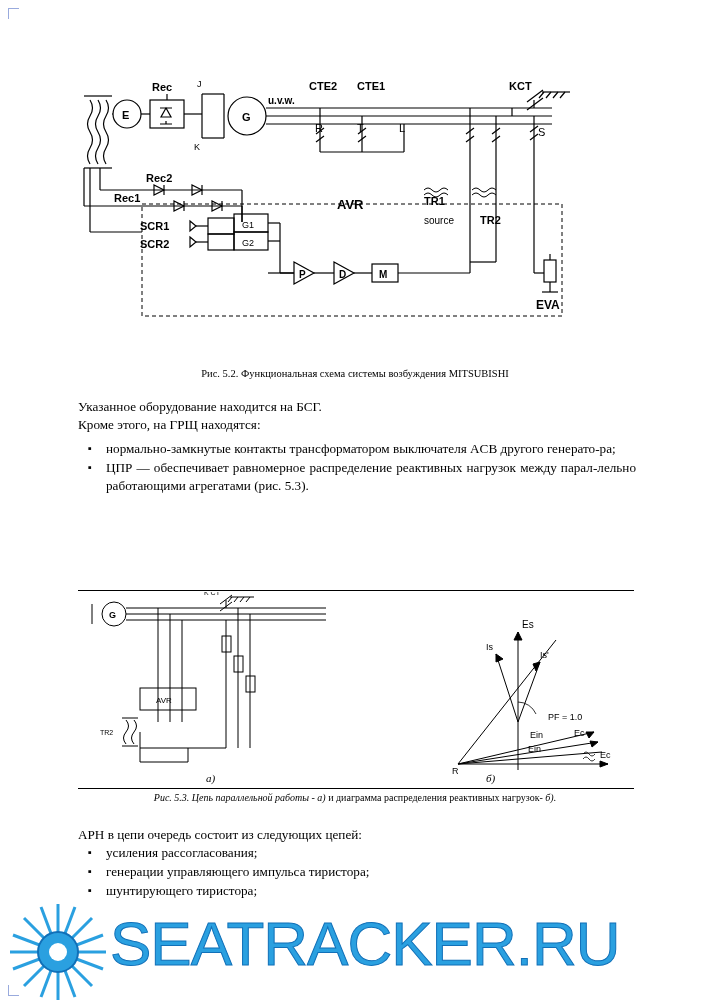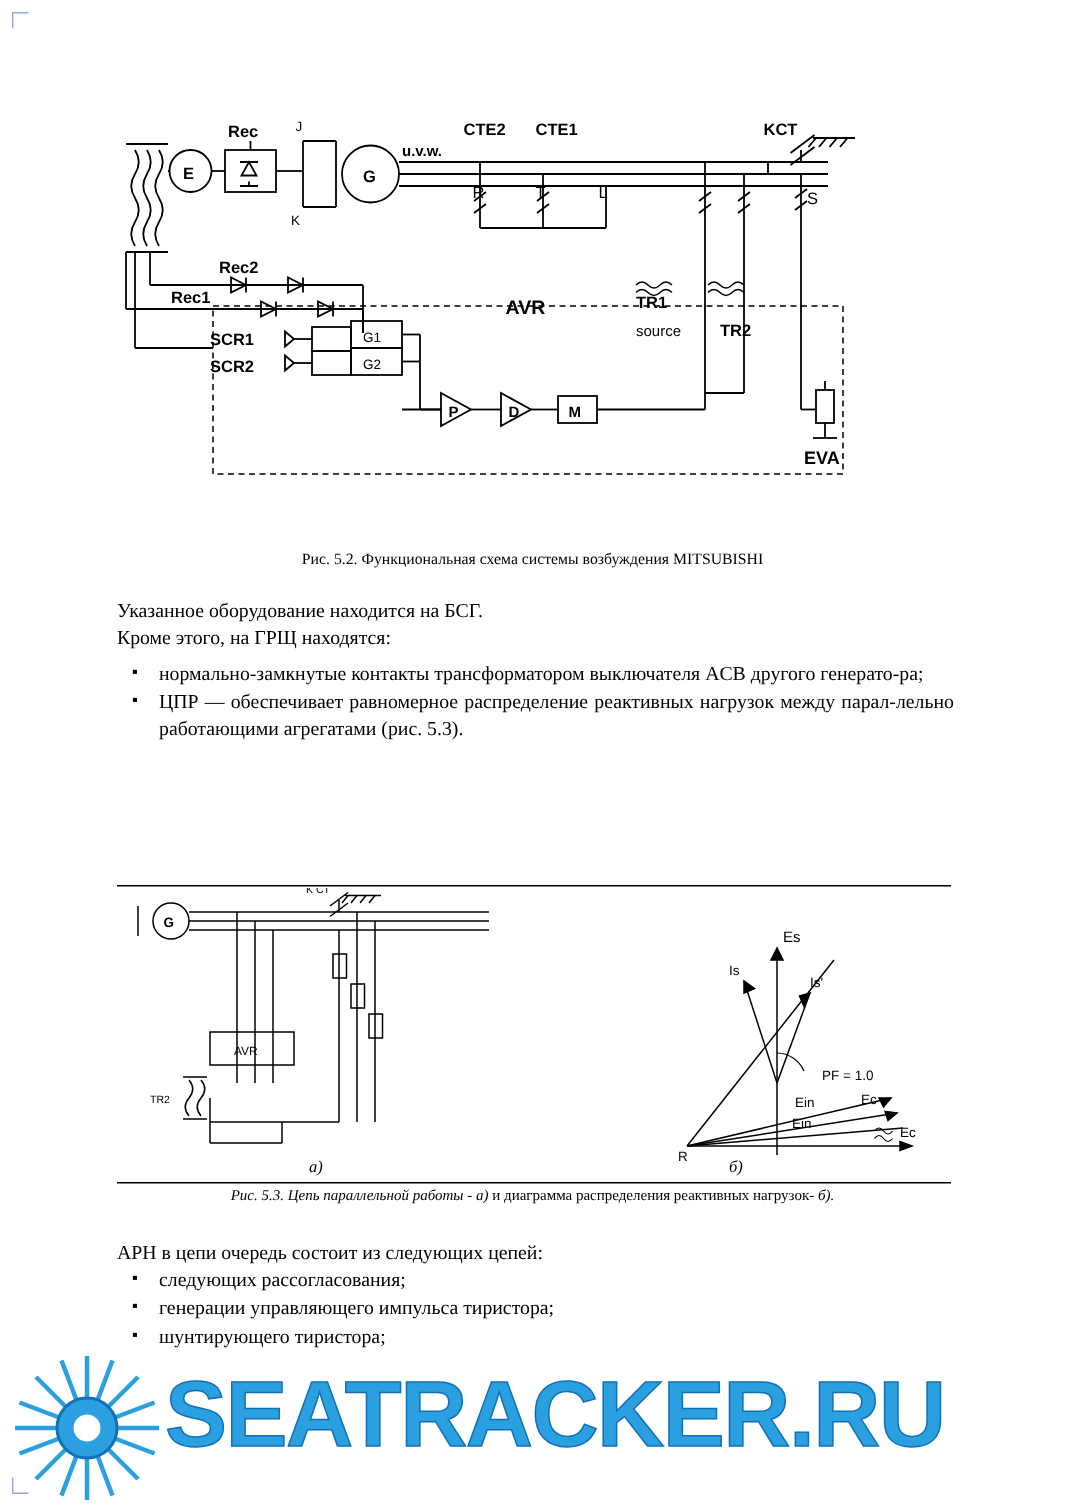--- a/index.html
+++ b/index.html
@@ -133,21 +133,21 @@
     left: 0;
     top: 900px;
     width: 710px;
     height: 104px;
   }
   .wm-text {
     position: absolute;
     left: 110px;
     top: 8px;
     font-family: "Liberation Sans", sans-serif;
-    font-weight: bold;
+    font-weight: normal;
     font-size: 62px;
     letter-spacing: -1px;
     color: #2aa0e0;
     -webkit-text-stroke: 1px #1170b8;
     white-space: nowrap;
   }
   .wm-sun {
     position: absolute;
     left: 8px;
     top: 2px;
@@ -426,21 +426,21 @@
     <span class="b">б)</span>
   </div>
 
   <div class="rule rule-bot"></div>
 
   <div class="caption cap53"><span>Рис. 5.3. Цепь параллельной работы - </span><span>а)</span><span class="plain"> и диаграмма распределения  реактивных нагрузок-  </span><span>б).</span></div>
 
   <div class="p3">АРН в цепи очередь состоит из следующих цепей:</div>
 
   <ul class="bullets list2">
-    <li>следующих рассогласования;</li>
+    <li>усиления рассогласования;</li>
     <li>генерации управляющего импульса тиристора;</li>
     <li>шунтирующего тиристора;</li>
   </ul>
 
   <div class="watermark">
     <svg class="wm-sun" viewBox="0 0 100 100">
       <g stroke="#2aa0e0" stroke-width="3" fill="none">
         <line x1="50" y1="2" x2="50" y2="98"></line>
         <line x1="2" y1="50" x2="98" y2="50"></line>
         <line x1="16" y1="16" x2="84" y2="84"></line>

